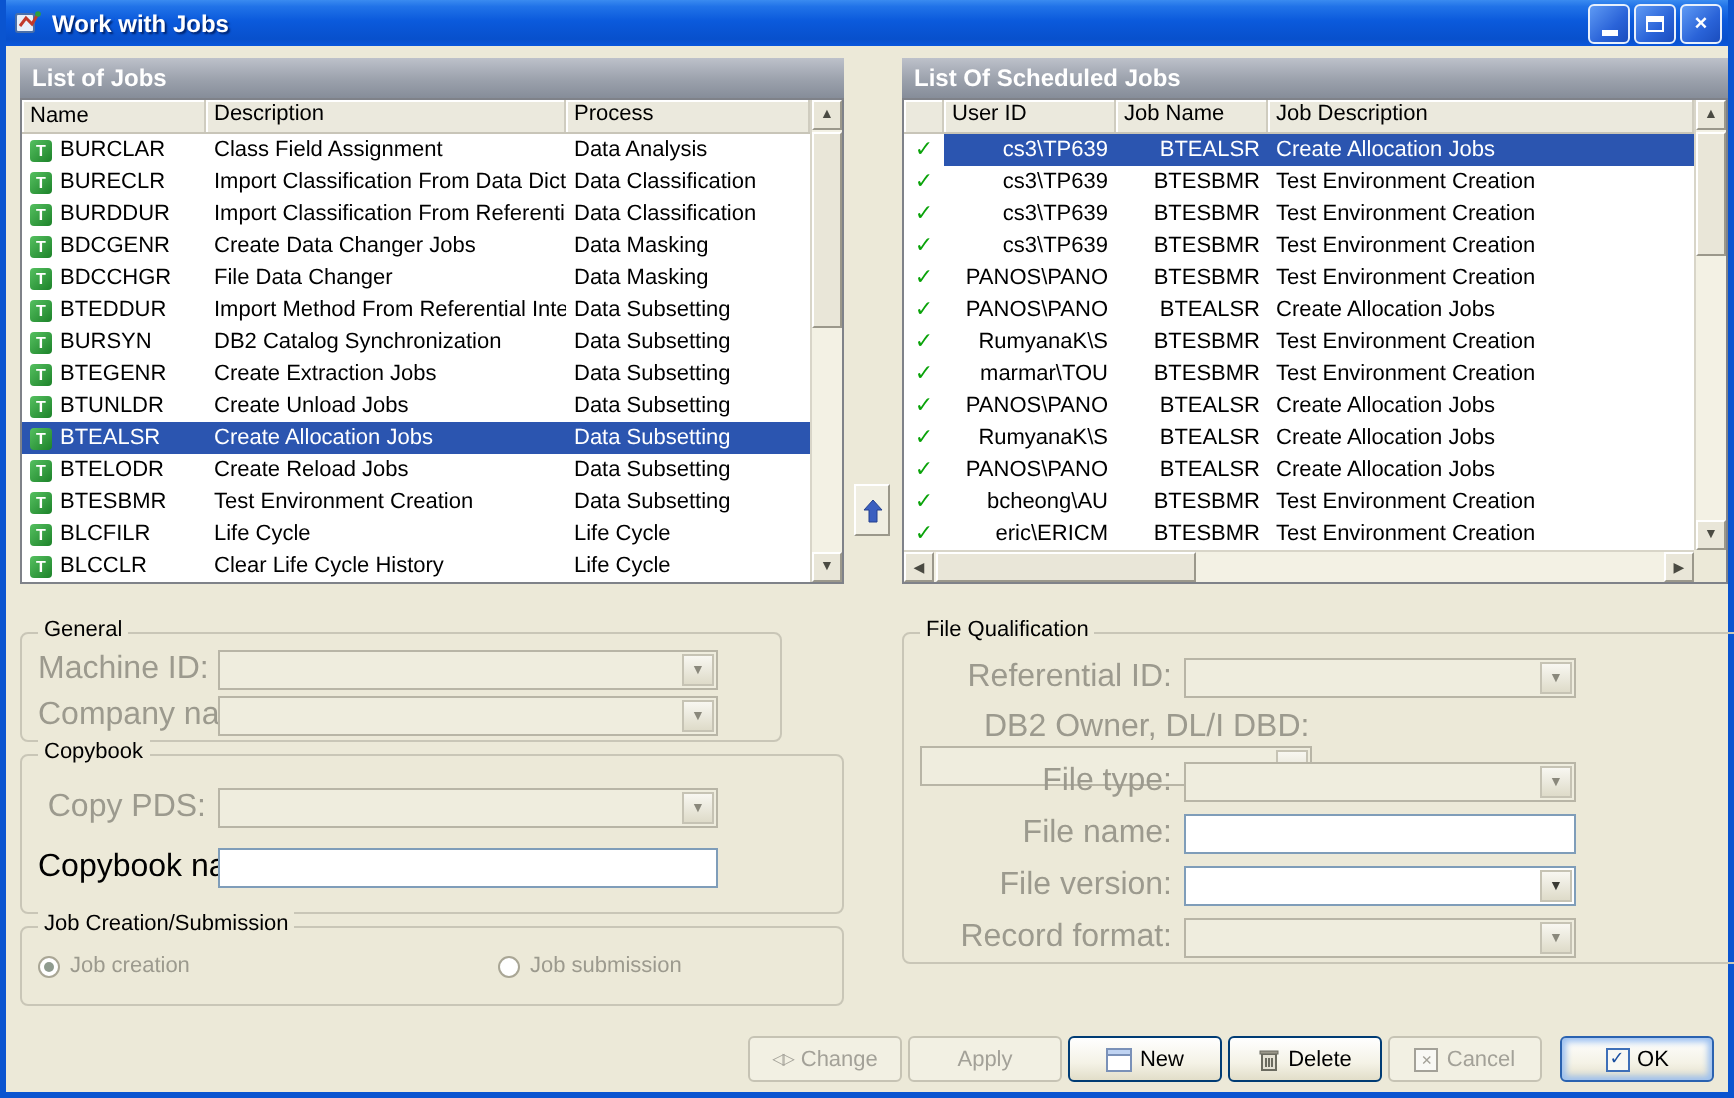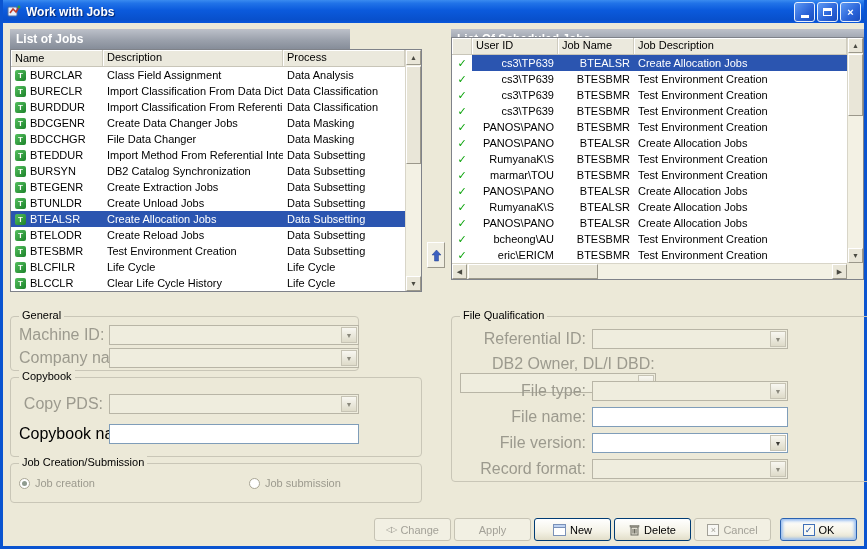--- a/index.html
+++ b/index.html
@@ -14,27 +14,27 @@
   .win-btns { margin-left:auto; display:flex; gap:2px; }
   .win-btn { width:21px; height:20px; border:1px solid #E8F0FC; border-radius:3px;
     background:linear-gradient(135deg,#5E9AF4 0%,#2A63D8 60%,#1A4DBE 100%);
     color:#fff; font-size:11px; font-weight:bold; display:flex; align-items:center; justify-content:center; }
   .glyph-min { width:8px; height:3px; background:#fff; margin-top:9px; }
   .glyph-max { width:9px; height:8px; border:1px solid #fff; border-top:3px solid #fff; }
 
   
   .panel-title { position:absolute; height:20px; background:linear-gradient(180deg,#BDC1CA 0%,#9BA1AC 55%,#868D99 100%);
     color:#fff; font-weight:bold; font-size:12px; line-height:20px; padding-left:6px; }
-  .pt-left { left:7px; top:29px; width:340px; }
+  .pt-left { left:7px; top:29px; width:412px; }
   .pt-right { left:448px; top:29px; width:413px; }
 
   
   .table { position:absolute; background:#fff; border:1px solid #7F8289; }
   .table-left  { left:7px;  top:49px; width:412px; height:243px; }
-  .table-right { left:448px; top:37px; width:413px; height:243px; }
+  .table-right { left:448px; top:49px; width:413px; height:243px; }
   .thead { display:flex; height:17px; background:#EBE9DD; border-bottom:1px solid #C8C5B8; padding-right:16px; }
   .th { font-size:11px; color:#000; padding:1px 4px; border-right:1px solid #CFCCBF; box-shadow:inset 1px 1px 0 #fff; white-space:nowrap; overflow:hidden; }
   .tbody { position:absolute; left:0; top:17px; right:16px; bottom:0; overflow:hidden; }
   .tbody-r { bottom:16px; }
   .trow { display:flex; height:16px; align-items:center; font-size:11px; color:#000; white-space:nowrap; }
   .trow.selected { background:#2B55B0; color:#fff; }
   .cell { padding:0 4px; overflow:hidden; white-space:nowrap; }
   .c1 { width:92px; display:flex; align-items:center; }
   .c2 { width:180px; }
   .c3 { flex:1; }
@@ -70,21 +70,21 @@
   .corner { position:absolute; right:0; bottom:0; width:16px; height:16px; background:#ECE9D8; }
 
   
   .transfer { position:absolute; left:424px; top:242px; width:18px; height:26px; background:#F0EEE2;
     border:1px solid #9B988B; border-top-color:#fff; border-left-color:#fff;
     display:flex; align-items:center; justify-content:center; }
 
   
   .group { position:absolute; border:1px solid #C9C6B7; border-radius:4px; }
   .legend { position:absolute; top:-8px; left:8px; background:#ECE9D8; padding:0 3px; font-size:11px; color:#000; }
-  .g-general  { left:7px; top:316px; width:349px; height:55px; }
+  .g-general  { left:7px; top:316px; width:381px; height:55px; }
   .g-copybook { left:7px; top:377px; width:412px; height:80px; }
   .g-jobsub   { left:7px; top:463px; width:412px; height:40px; }
   .g-filequal { left:448px; top:316px; width:457px; height:166px; }
 
   .frow { position:absolute; left:8px; display:flex; align-items:center; }
   .flabel { width:84px; text-align:right; margin-right:6px; font-size:16px; color:#9C9A8E; white-space:nowrap; }
   .flabel-dark { color:#000; }
   .fq-label { width:126px; }
   .combo { width:250px; height:20px; background:#EFEDDE; border:1px solid #B8B5A6; position:relative; }
   .combo-w { width:196px; }

